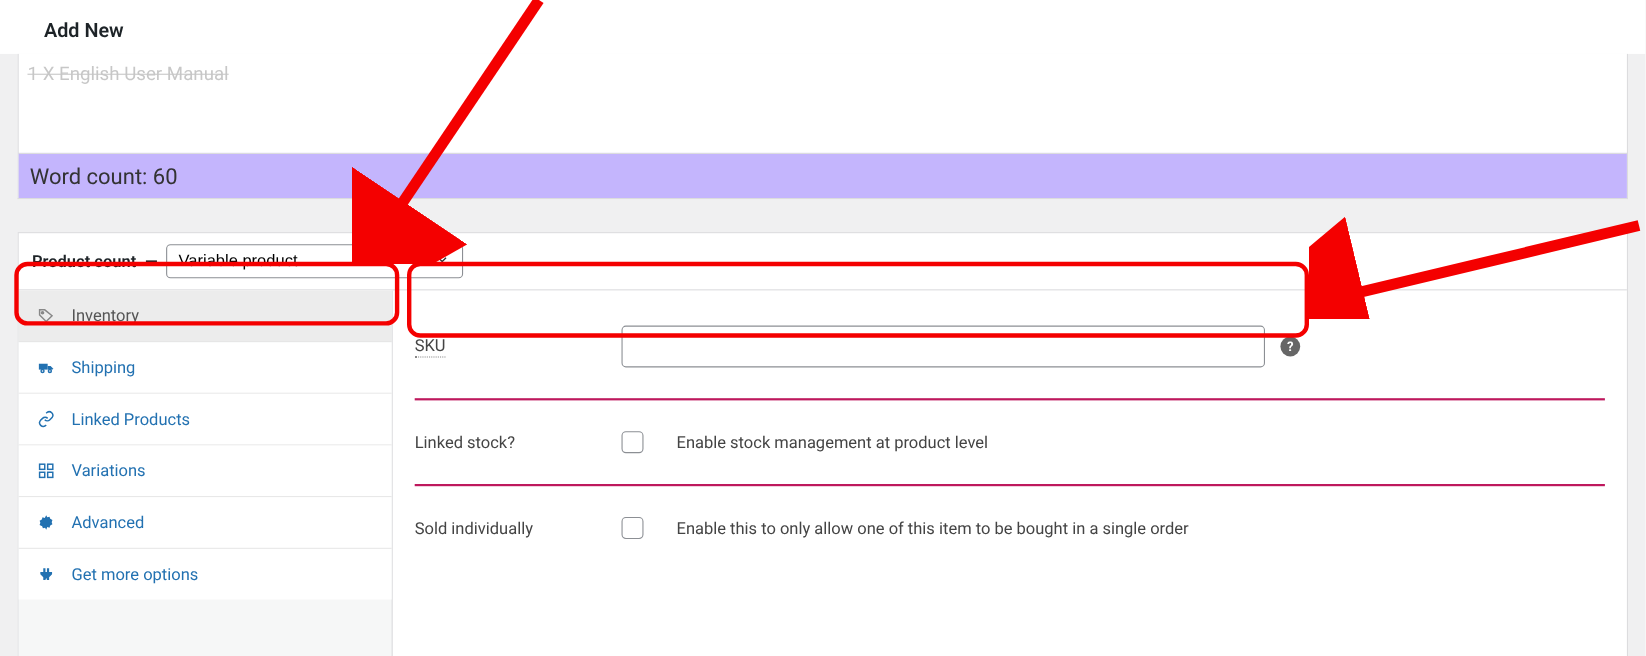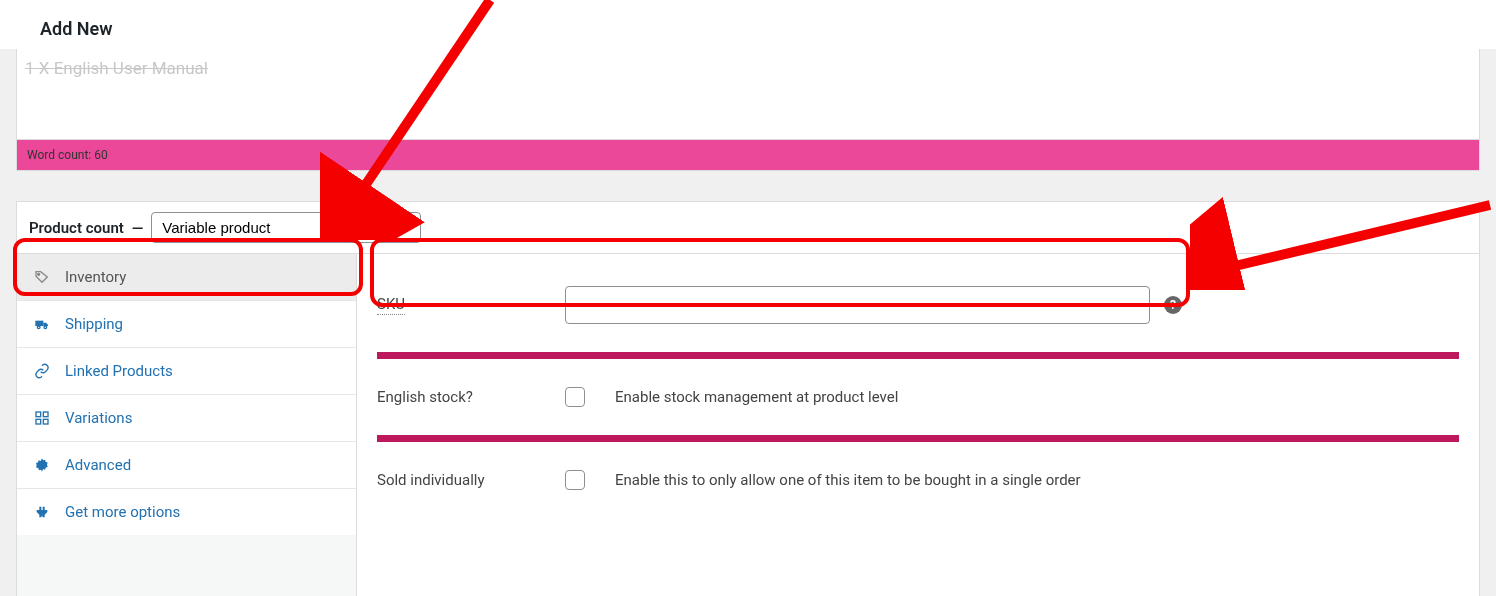--- a/index.html
+++ b/index.html
@@ -30,23 +30,23 @@
     padding: 8px 8px 60px 8px;
     color: #9a9a9a;
     font-size: 17px;
     line-height: 1.3;
     text-decoration: line-through;
     opacity: 0.55;
   }
   .editor-status {
     border-top: 1px solid #dcdcde;
     padding: 8px 10px;
-    font-size: 12px;
+    font-size: 20px;
     color: #333;
-    background: #ec4899;
+    background: #c4b5fd;
   }
   .product-data-box {
     margin: 30px 16px 0 16px;
     background: #fff;
     border: 1px solid #dcdcde;
   }
   .pd-header {
     display: flex;
     align-items: center;
     gap: 8px;
@@ -109,21 +109,21 @@
   }
   .pd-content {
     flex: 1;
     padding: 22px 20px;
   }
   .field-row {
     display: flex;
     align-items: center;
     padding: 10px 0 28px 0;
   }
-  .field-row.bb { border-bottom: 7px solid #be185d; margin-bottom: 18px; }
+  .field-row.bb { border-bottom: 2px solid #be185d; margin-bottom: 18px; }
   .field-label {
     width: 188px;
     font-size: 15px;
     color: #444;
   }
   .sku-label { border-bottom: 1px dotted #888; padding-bottom: 1px; display: inline-block; }
   .field-control {
     flex: 1;
     display: flex;
     align-items: center;
@@ -266,21 +266,21 @@
         <div class="field-label">
           <span class="sku-label">SKU</span>
         </div>
         <div class="field-control">
           <input type="text" class="text-input" value="" style="">
           <span class="help-circle">?</span>
         </div>
       </div>
 
       <div class="field-row bb">
-        <div class="field-label">English stock?</div>
+        <div class="field-label">Linked stock?</div>
         <div class="field-control">
           <input type="checkbox" class="wc-checkbox" style="">
           <span class="cb-label">Enable stock management at product level</span>
         </div>
       </div>
 
       <div class="field-row">
         <div class="field-label">Sold individually</div>
         <div class="field-control">
           <input type="checkbox" class="wc-checkbox" style="">

